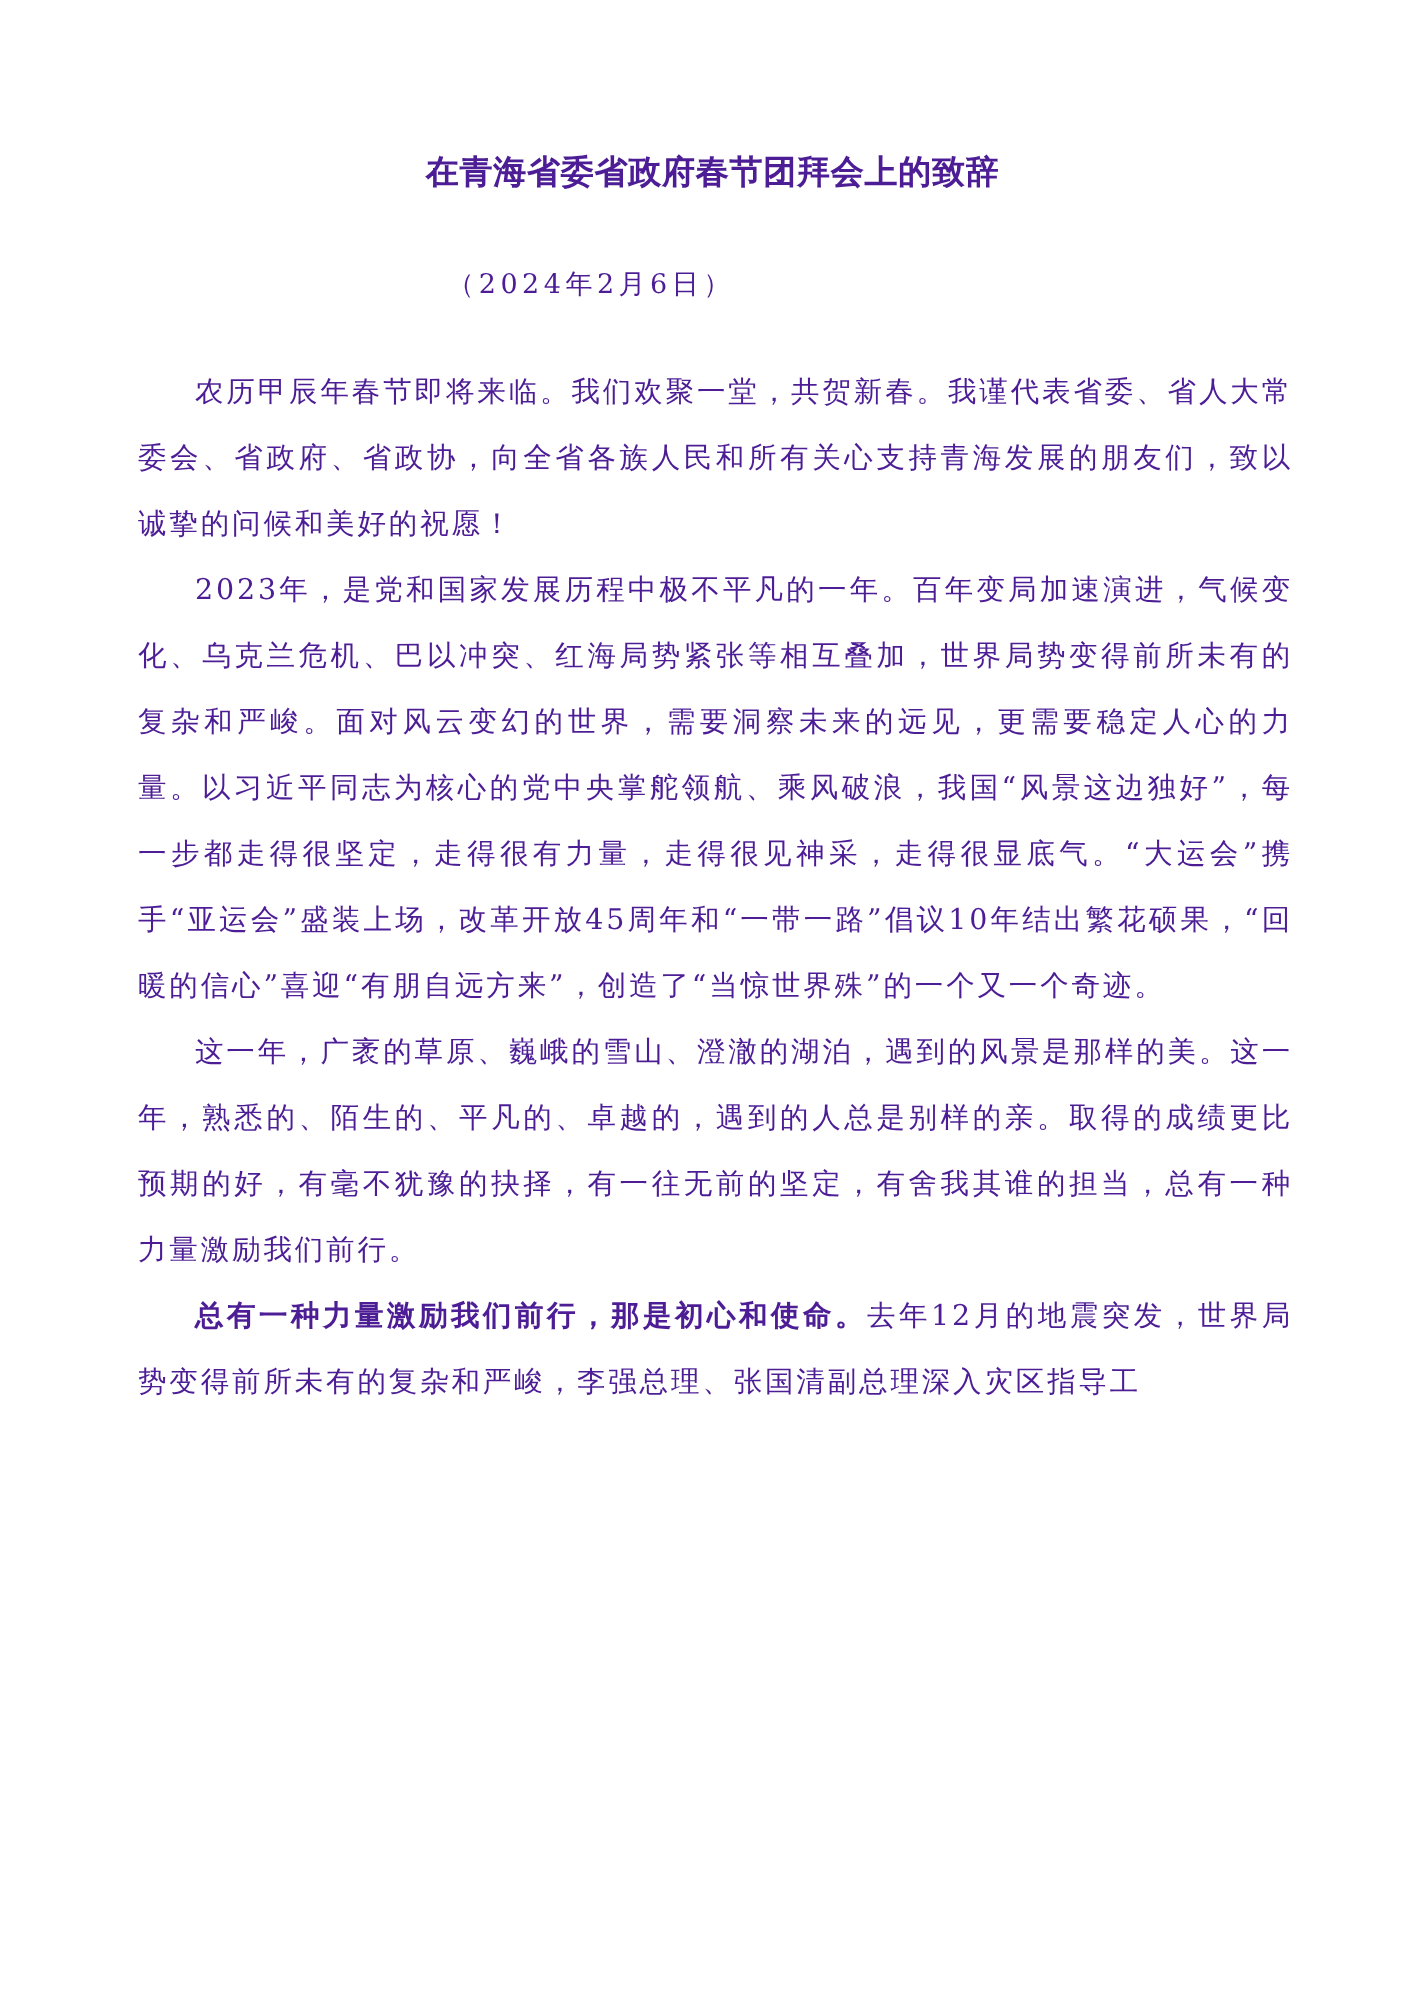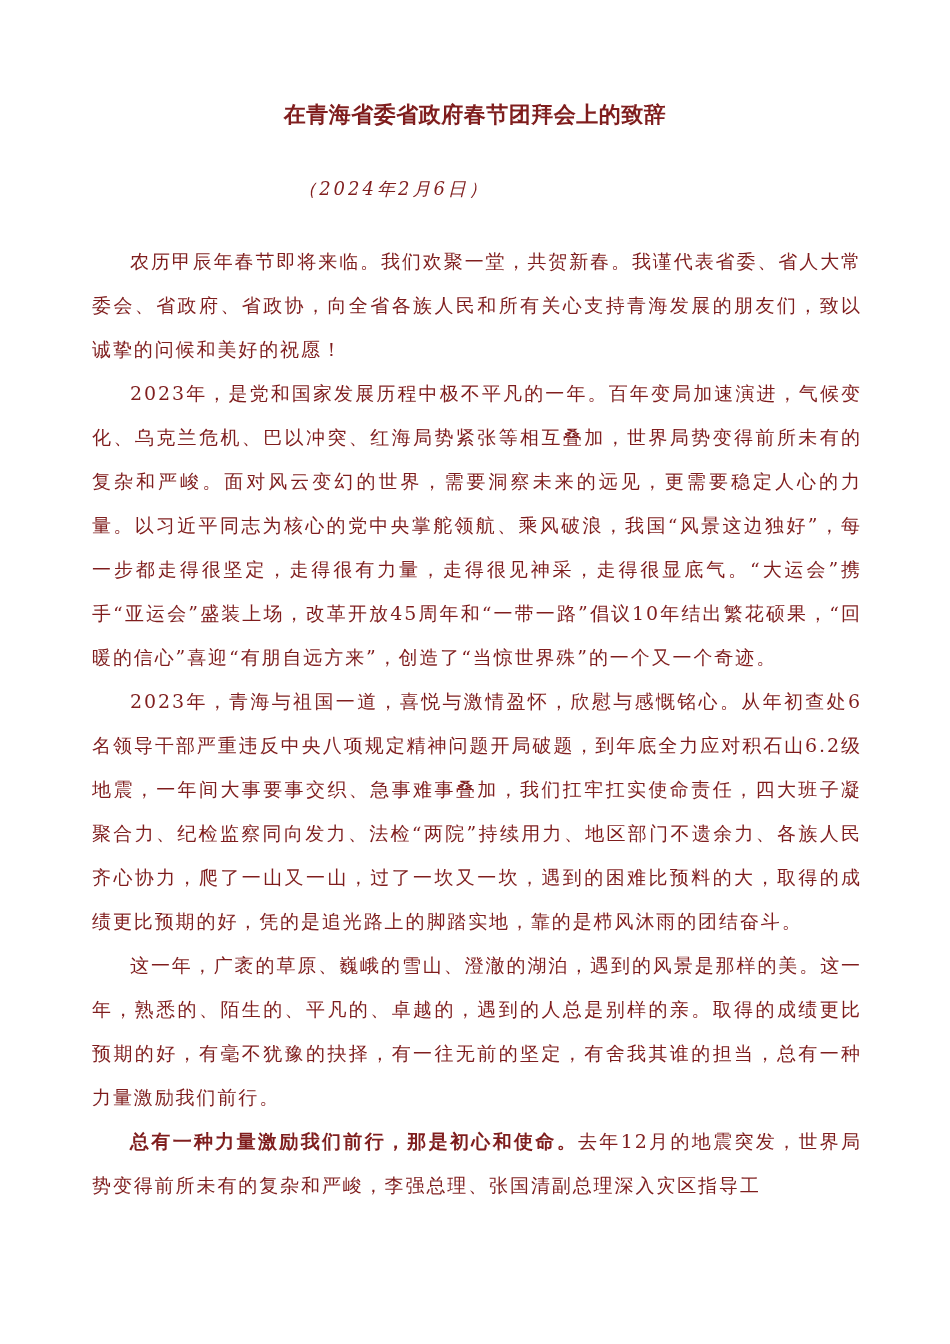--- a/index.html
+++ b/index.html
@@ -1,49 +1,48 @@
 <!DOCTYPE html>
 <html><head>
   <meta charset="utf-8">
   <style>
     html, body { margin: 0; padding: 0; background: #ffffff; }
     body { width: 950px; height: 1344px; overflow: hidden; position: relative; }
     .page {
       position: absolute; left: 0; top: 0; width: 950px; height: 1344px;
-      background: #ffffff; color: #7f1d1d;
+      background: #ffffff; color: #4c1d95;
       font-family: "DejaVu Serif", "Liberation Serif", serif;
     }
     .title {
       position: absolute; left: 0; width: 950px; top: 100px;
       text-align: center; font-size: 22px; font-weight: bold; letter-spacing: 0.5px;
     }
     .author {
       position: absolute; left: 0; width: 950px; top: 142px;
       text-align: center; font-size: 19px; letter-spacing: 3px;
     }
     .date {
       position: absolute; left: 0; width: 788px; top: 177px;
-      text-align: center; font-size: 18px; letter-spacing: 3px; font-style: italic;
+      text-align: center; font-size: 18px; letter-spacing: 3px;
     }
     .body {
       position: absolute; left: 92px; top: 239px; width: 770px;
     }
     .para {
       margin: 0; font-size: 19px; line-height: 44px;
       text-indent: 2em; text-align: justify; letter-spacing: 1.9px;
     }
     .para b { font-weight: bold; }
   </style>
 </head>
 <body>
 
 <div class="page">
   <div class="title">在青海省委省政府春节团拜会上的致辞</div>
   <div class="date">（2024年2月6日）</div>
 
   <div class="body">
     <p class="para"><b></b><span>农历甲辰年春节即将来临。我们欢聚一堂，共贺新春。我谨代表省委、省人大常委会、省政府、省政协，向全省各族人民和所有关心支持青海发展的朋友们，致以诚挚的问候和美好的祝愿！</span></p>
     <p class="para"><b></b><span>2023年，是党和国家发展历程中极不平凡的一年。百年变局加速演进，气候变化、乌克兰危机、巴以冲突、红海局势紧张等相互叠加，世界局势变得前所未有的复杂和严峻。面对风云变幻的世界，需要洞察未来的远见，更需要稳定人心的力量。以习近平同志为核心的党中央掌舵领航、乘风破浪，我国“风景这边独好”，每一步都走得很坚定，走得很有力量，走得很见神采，走得很显底气。“大运会”携手“亚运会”盛装上场，改革开放45周年和“一带一路”倡议10年结出繁花硕果，“回暖的信心”喜迎“有朋自远方来”，创造了“当惊世界殊”的一个又一个奇迹。</span></p>
-    <p class="para"><b></b><span>2023年，青海与祖国一道，喜悦与激情盈怀，欣慰与感慨铭心。从年初查处6名领导干部严重违反中央八项规定精神问题开局破题，到年底全力应对积石山6.2级地震，一年间大事要事交织、急事难事叠加，我们扛牢扛实使命责任，四大班子凝聚合力、纪检监察同向发力、法检“两院”持续用力、地区部门不遗余力、各族人民齐心协力，爬了一山又一山，过了一坎又一坎，遇到的困难比预料的大，取得的成绩更比预期的好，凭的是追光路上的脚踏实地，靠的是栉风沐雨的团结奋斗。</span></p>
     <p class="para"><b></b><span>这一年，广袤的草原、巍峨的雪山、澄澈的湖泊，遇到的风景是那样的美。这一年，熟悉的、陌生的、平凡的、卓越的，遇到的人总是别样的亲。取得的成绩更比预期的好，有毫不犹豫的抉择，有一往无前的坚定，有舍我其谁的担当，总有一种力量激励我们前行。</span></p>
     <p class="para"><b>总有一种力量激励我们前行，那是初心和使命。</b><span>去年12月的地震突发，世界局势变得前所未有的复杂和严峻，李强总理、张国清副总理深入灾区指导工</span></p>
   </div>
 </div>
 
 </body></html>

